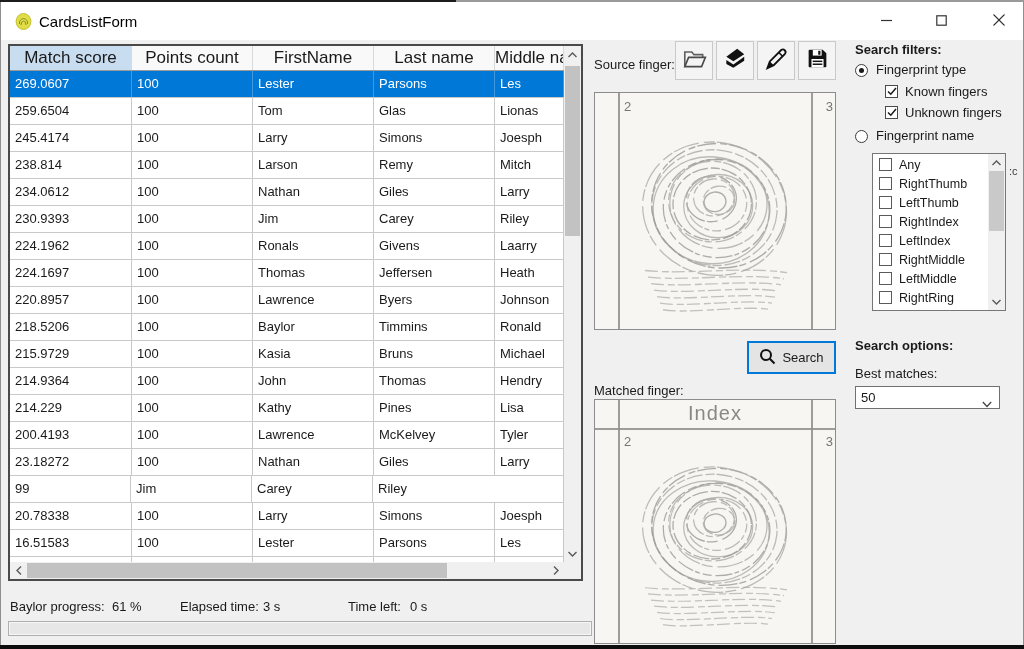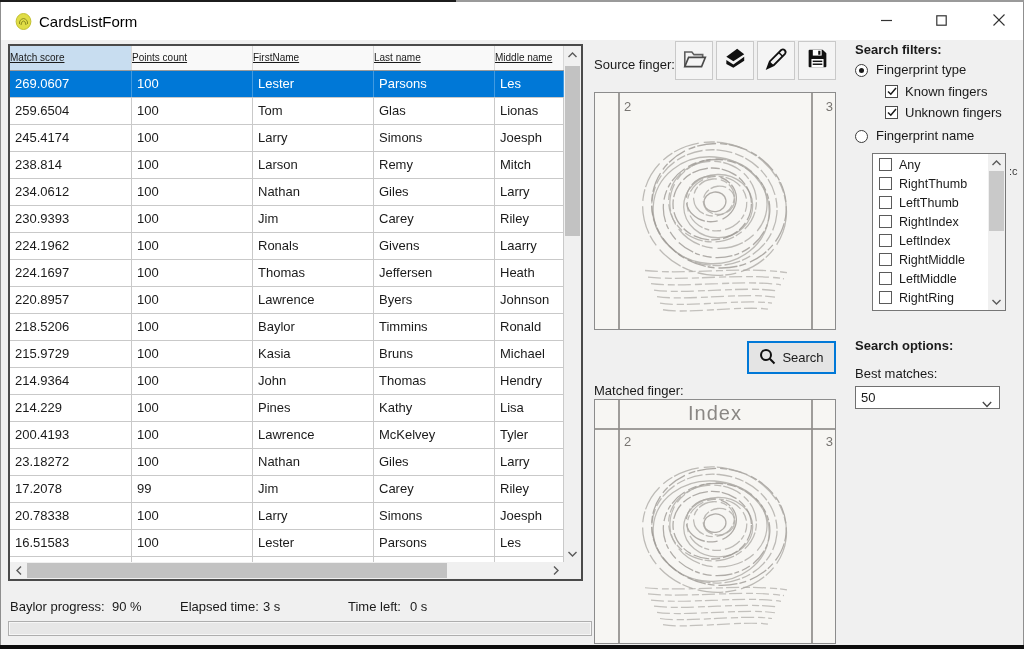--- a/index.html
+++ b/index.html
@@ -19,21 +19,21 @@
   .titlebar{position:absolute;left:1px;right:1px;top:2px;height:38px;background:#ffffff;}
   .app-icon{position:absolute;left:14px;top:11px;width:17px;height:17px;}
   .title-text{position:absolute;left:38px;top:11px;font-size:15px;color:#000;}
   .win-btn{position:absolute;top:0;height:38px;width:46px;display:flex;align-items:center;justify-content:center;}
   .wb-min{left:862px;} .wb-max{left:917px;} .wb-close{left:972px;width:51px;}
 
   
   .grid-wrap{position:absolute;left:8px;top:44px;width:575px;height:537px;background:#fff;border:2px solid #4a4a4a;box-sizing:border-box;}
   .grid-inner{position:absolute;left:0;top:0;right:17px;bottom:17px;overflow:hidden;}
   .grid-header{display:flex;height:24px;border-bottom:1px solid #9a9a9a;background:#f9f9f9;}
-  .ghead{box-sizing:border-box;border-right:1px solid #d9d9d9;font-size:10px;line-height:23px;overflow:hidden;white-space:nowrap;background:#f9f9f9;text-decoration:underline;}
+  .ghead{box-sizing:border-box;border-right:1px solid #d9d9d9;font-size:17px;line-height:23px;text-align:center;overflow:hidden;white-space:nowrap;background:#f9f9f9;}
   .ghead.hsel{background:#c8ddf0;}
   .c0{width:122px;flex:none;} .c1{width:121px;flex:none;} .c2{width:121px;flex:none;} .c3{width:121px;flex:none;} .c4{flex:1;min-width:0;}
   .grow{display:flex;height:27px;box-sizing:border-box;border-bottom:1px solid #c9c9c9;background:#fff;}
   .gcell{box-sizing:border-box;border-right:1px solid #c9c9c9;font-size:13px;line-height:26px;padding-left:5px;overflow:hidden;white-space:nowrap;}
   .grow.sel{background:#0078d7;color:#fff;}
   .grow.sel .gcell{border-right-color:rgba(255,255,255,0.25);}
 
   
   .vscroll{position:absolute;right:0;top:0;bottom:17px;width:17px;background:#f0f0f0;}
   .hscroll{position:absolute;left:0;bottom:0;right:17px;height:17px;background:#f0f0f0;}
@@ -220,40 +220,39 @@
         <div class="grow">
           <div class="gcell c0">214.9364</div>
           <div class="gcell c1">100</div>
           <div class="gcell c2">John</div>
           <div class="gcell c3">Thomas</div>
           <div class="gcell c4">Hendry</div>
         </div>
         <div class="grow">
           <div class="gcell c0">214.229</div>
           <div class="gcell c1">100</div>
+          <div class="gcell c2">Kathy</div>
           <div class="gcell c3">Pines</div>
-          <div class="gcell c2">Kathy</div>
           <div class="gcell c4">Lisa</div>
         </div>
         <div class="grow">
           <div class="gcell c0">200.4193</div>
           <div class="gcell c1">100</div>
           <div class="gcell c2">Lawrence</div>
           <div class="gcell c3">McKelvey</div>
           <div class="gcell c4">Tyler</div>
         </div>
         <div class="grow">
           <div class="gcell c0">23.18272</div>
           <div class="gcell c1">100</div>
           <div class="gcell c2">Nathan</div>
           <div class="gcell c3">Giles</div>
           <div class="gcell c4">Larry</div>
         </div>
         <div class="grow">
-          <div class="gcell c0">17.2078</div>
           <div class="gcell c1">99</div>
           <div class="gcell c2">Jim</div>
           <div class="gcell c3">Carey</div>
           <div class="gcell c4">Riley</div>
         </div>
         <div class="grow">
           <div class="gcell c0">20.78338</div>
           <div class="gcell c1">100</div>
           <div class="gcell c2">Larry</div>
           <div class="gcell c3">Simons</div>
@@ -298,21 +297,21 @@
     <div class="sb-arrow h-right">
         <svg width="6" height="9">
           <polyline points="1,0.5 5,4.5 1,8.5" fill="none" stroke="#5a5a5a" stroke-width="1.4"></polyline>
         </svg>
       </div>
   </div>
   <div class="scorner"></div>
 </div>
 
 <span class="stat s1">Baylor progress:</span>
-<span class="stat s1v">90 %</span>
+<span class="stat s1v">61 %</span>
 <span class="stat s2">Elapsed time:</span>
 <span class="stat s2v">3 s</span>
 <span class="stat s3">Time left:</span>
 <span class="stat s3v">0 s</span>
 <div class="progress"></div>
 
 <span class="src-label">Source finger:</span>
 
 <div class="tool-btn tb1">
   <span>

